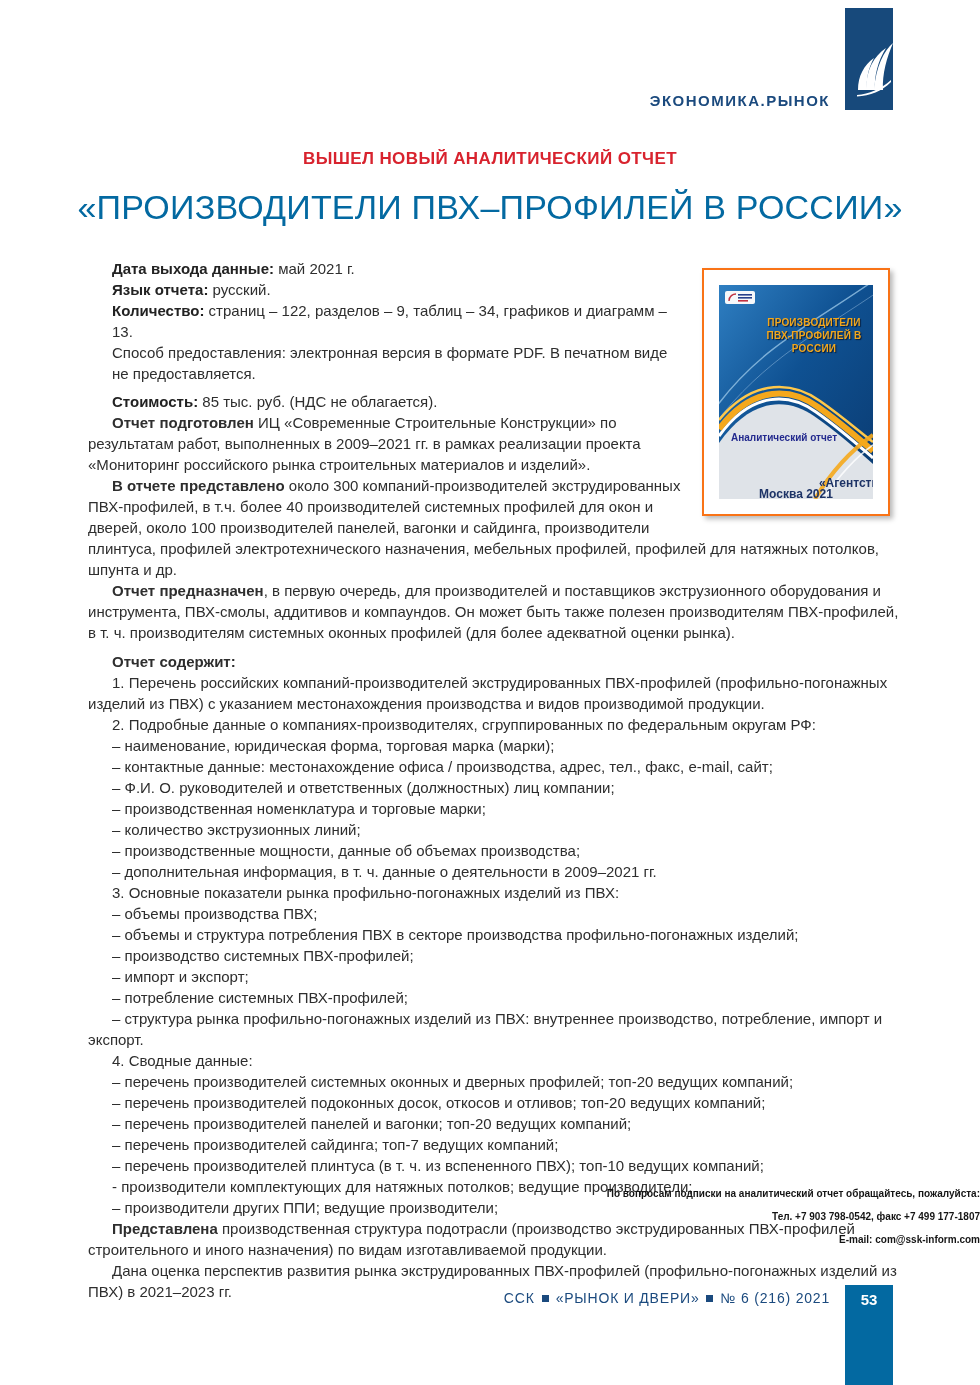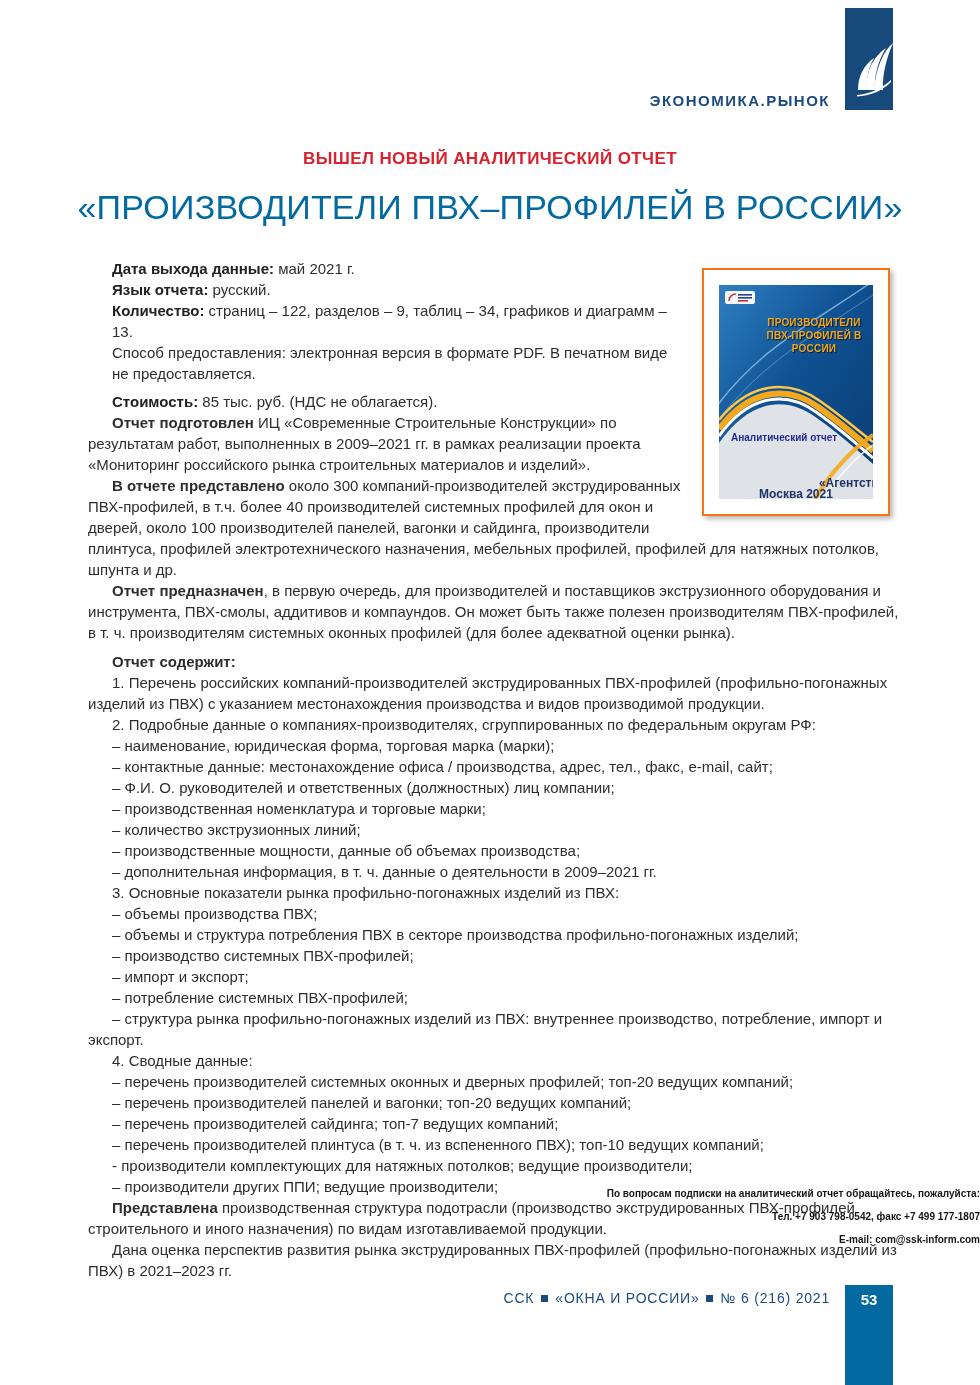--- a/index.html
+++ b/index.html
@@ -138,36 +138,37 @@
     <div class="li">– дополнительная информация, в т. ч. данные о деятельности в 2009–2021 гг.</div>
     <div class="li">3. Основные показатели рынка профильно-погонажных изделий из ПВХ:</div>
     <div class="li">– объемы производства ПВХ;</div>
     <div class="li">– объемы и структура потребления ПВХ в секторе производства профильно-погонажных изделий;</div>
     <div class="li">– производство системных ПВХ-профилей;</div>
     <div class="li">– импорт и экспорт;</div>
     <div class="li">– потребление системных ПВХ-профилей;</div>
     <div class="li">– структура рынка профильно-погонажных изделий из ПВХ: внутреннее производство, потребление, импорт и экспорт.</div>
     <div class="li">4. Сводные данные:</div>
     <div class="li">– перечень производителей системных оконных и дверных профилей; топ-20 ведущих компаний;</div>
+    <div class="li">– перечень производителей подоконных досок, откосов и отливов; топ-20 ведущих компаний;</div>
     <div class="li">– перечень производителей панелей и вагонки; топ-20 ведущих компаний;</div>
     <div class="li">– перечень производителей сайдинга; топ-7 ведущих компаний;</div>
     <div class="li">– перечень производителей плинтуса (в т. ч. из вспененного ПВХ); топ-10 ведущих компаний;</div>
     <div class="li">- производители комплектующих для натяжных потолков; ведущие производители;</div>
     <div class="li">– производители других ППИ; ведущие производители;</div>
 
     <p><span class="lead">Представлена</span><span> производственная структура подотрасли (производство экструдированных ПВХ-профилей строительного и иного назначения) по видам изготавливаемой продукции.</span></p>
     <p>Дана оценка перспектив развития рынка экструдированных ПВХ-профилей (профильно-погонажных изделий из ПВХ) в 2021–2023 гг.</p>
   </div>
 
   <div class="contact">
     <div>По вопросам подписки на аналитический отчет обращайтесь, пожалуйста:</div>
     <div>Тел. +7 903 798-0542, факс +7 499 177-1807</div>
     <div>E-mail: com@ssk-inform.com</div>
   </div>
 
   <div class="journal-line">
-    <span>ССК</span><span class="sq"></span><span>«ОКНА И РОССИИ»</span><span class="sq"></span><span>№ 6 (216) 2021</span>
+    <span>ССК</span><span class="sq"></span><span>«РЫНОК И ДВЕРИ»</span><span class="sq"></span><span>№ 6 (216) 2021</span>
   </div>
   <div class="page-box">
     <span>53</span>
   </div>
 
 </div>
 
 </body></html>

